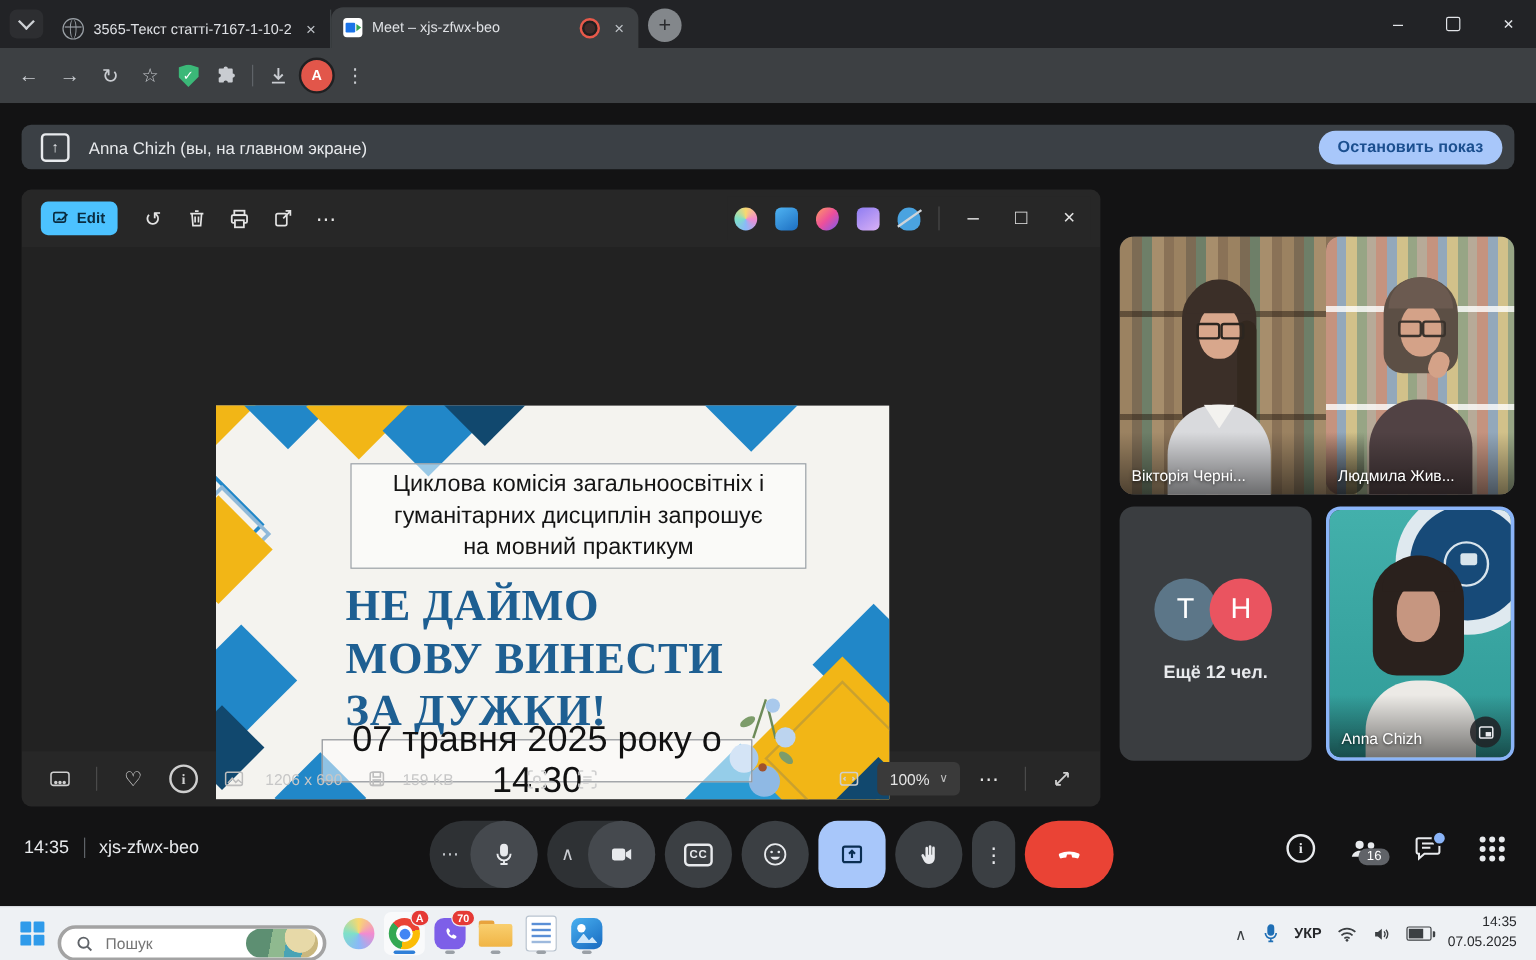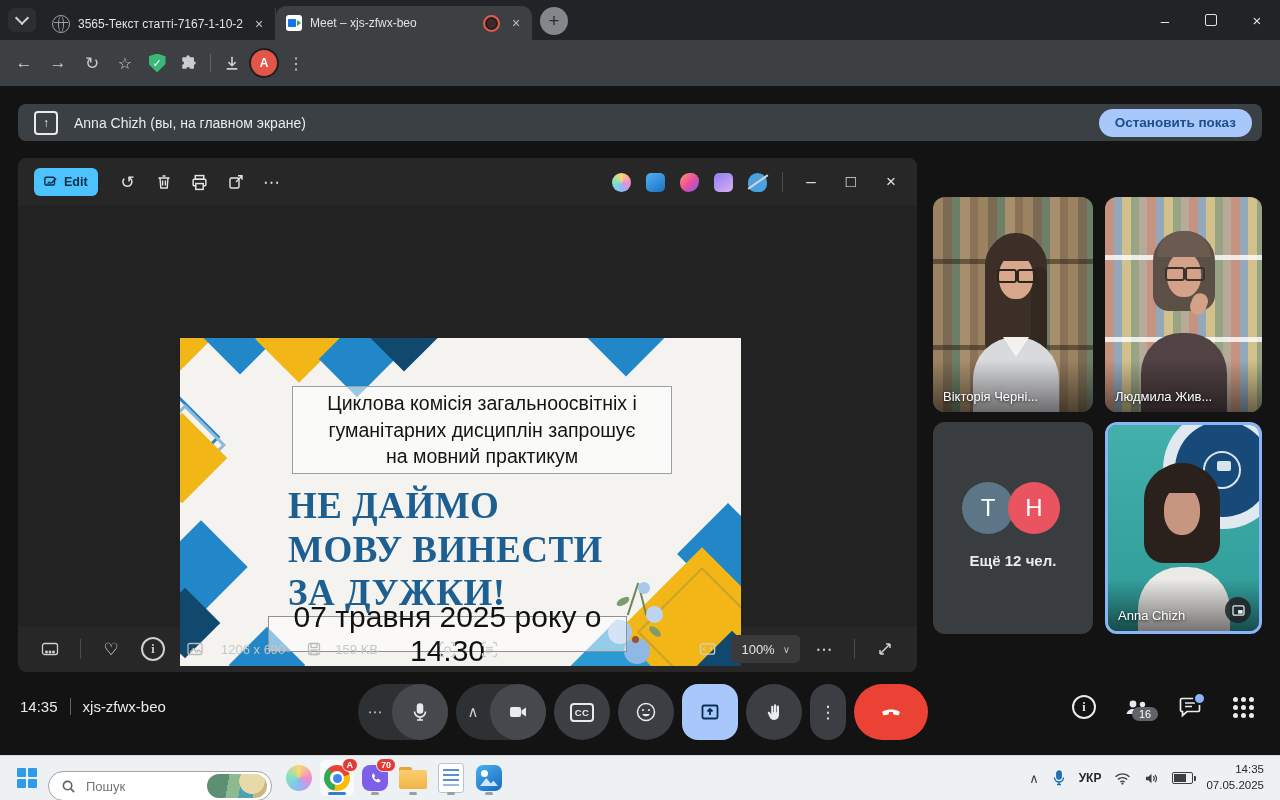--- a/index.html
+++ b/index.html
@@ -107,21 +107,21 @@
   .badge16{position:absolute;top:-15px;left:8px;background:#606368;color:#fff;font-size:11px;border-radius:9px;padding:1px 7px;margin-top:28px;}
   .bluedot{position:absolute;top:-2px;right:-3px;width:9px;height:9px;border-radius:50%;background:#8ab4f8;border:2px solid #131314;}
   .grid9{display:grid;grid-template-columns:repeat(3,5px);grid-gap:3px;}
   .grid9 span{width:5px;height:5px;border-radius:50%;background:#e8eaed;}
   .infoc{width:20px;height:20px;border:2px solid #e8eaed;border-radius:50%;font-size:12px;font-weight:bold;font-family:"Liberation Serif",serif;}
 
   
   .taskbar{position:absolute;left:0;right:0;bottom:0;height:45px;background:#eef1f4;border-top:1px solid #d9dce0;display:flex;align-items:center;padding:0 10px;box-sizing:border-box;color:#26282b;}
   .winlogo{display:grid;grid-template-columns:9px 9px;grid-gap:2px;margin:0 12px 0 8px;}
   .winlogo span{width:9px;height:9px;background:#2f9bea;border-radius:1px;}
-  .searchpill{width:224px;height:30px;background:#fff;border:1px solid #a3a3a3;border-radius:15px;display:flex;align-items:center;padding:0 4px 0 12px;gap:8px;box-sizing:border-box;margin-top:16px;}
+  .searchpill{width:224px;height:30px;background:#fff;border:3px solid #a3a3a3;border-radius:15px;display:flex;align-items:center;padding:0 4px 0 12px;gap:8px;box-sizing:border-box;margin-top:16px;}
   .tb-search-input{border:none;outline:none;flex:1;min-width:0;font-size:13px;font-family:"Liberation Sans",sans-serif;background:transparent;color:#333;}
   .searchimg{width:60px;height:24px;border-radius:12px;flex:none;background:
      radial-gradient(circle at 75% 30%,#e7d9a8 0 26%,transparent 27%),
      linear-gradient(100deg,#5d8f72 0 35%,#8fb98f 35% 55%,#49a3b5 55% 78%,#c9b77e 78%);}
   .tapp{position:relative;width:34px;height:36px;display:flex;align-items:center;justify-content:center;margin:0 2px;}
   .underline{position:absolute;bottom:1px;left:50%;transform:translateX(-50%);height:3px;border-radius:2px;background:#9aa0a6;width:8px;}
   .underline.active{background:#2f7fd8;width:18px;}
   .chromeic{width:26px;height:26px;border-radius:50%;background:conic-gradient(from -45deg,#ea4335 0 33%,#fbbc05 33% 66%,#34a853 66% 100%);position:relative;}
   .chromeic::before{content:"";position:absolute;inset:6px;background:#fff;border-radius:50%;}
   .chromeic::after{content:"";position:absolute;inset:8.5px;background:#4285f4;border-radius:50%;}
@@ -361,21 +361,21 @@
         <div class="phbtn ic">⋯</div>
         <div class="vdiv"></div>
         <div class="phbtn ic">
           <svg width="16" height="16" viewBox="0 0 16 16" fill="none" stroke="#cfcfcf" stroke-width="1.5">
               <path d="M3 13L13 3M3 13v-4M3 13h4M13 3v4M13 3H9"></path>
             </svg>
         </div>
       </div>
     </div>
 
-    <div class="tile" style="left:933px;top:111px;width:160px;height:215px;">
+    <div class="tile" style="left:933px;top:111px;width:160px;height:215px;padding-left:44px;">
       <div class="shelf1"></div>
       <div class="person" aria-hidden="true">
         <div class="pp" style="left:52px;top:38px;width:62px;height:120px;background:#3b2f28;border-radius:30px 30px 12px 12px;"></div>
         <div class="pp" style="left:98px;top:70px;width:16px;height:120px;background:#33281f;border-radius:8px;"></div>
         <div class="pp" style="left:40px;top:140px;width:86px;height:80px;background:#d9dadd;border-radius:42px 42px 0 0;"></div>
         <div class="pp" style="left:70px;top:140px;width:26px;height:20px;background:#f3f2ef;clip-path:polygon(0 0,100% 0,50% 100%);"></div>
         <div class="pp" style="left:66px;top:58px;width:34px;height:44px;background:#d8a78c;border-radius:46%;"></div>
         <div class="pp" style="left:64px;top:72px;width:16px;height:10px;border:2px solid #2c2620;border-radius:3px;"></div>
         <div class="pp" style="left:84px;top:72px;width:16px;height:10px;border:2px solid #2c2620;border-radius:3px;"></div>
         <div class="pp" style="left:56px;top:36px;width:54px;height:28px;background:#3b2f28;border-radius:26px 26px 0 0;"></div>

